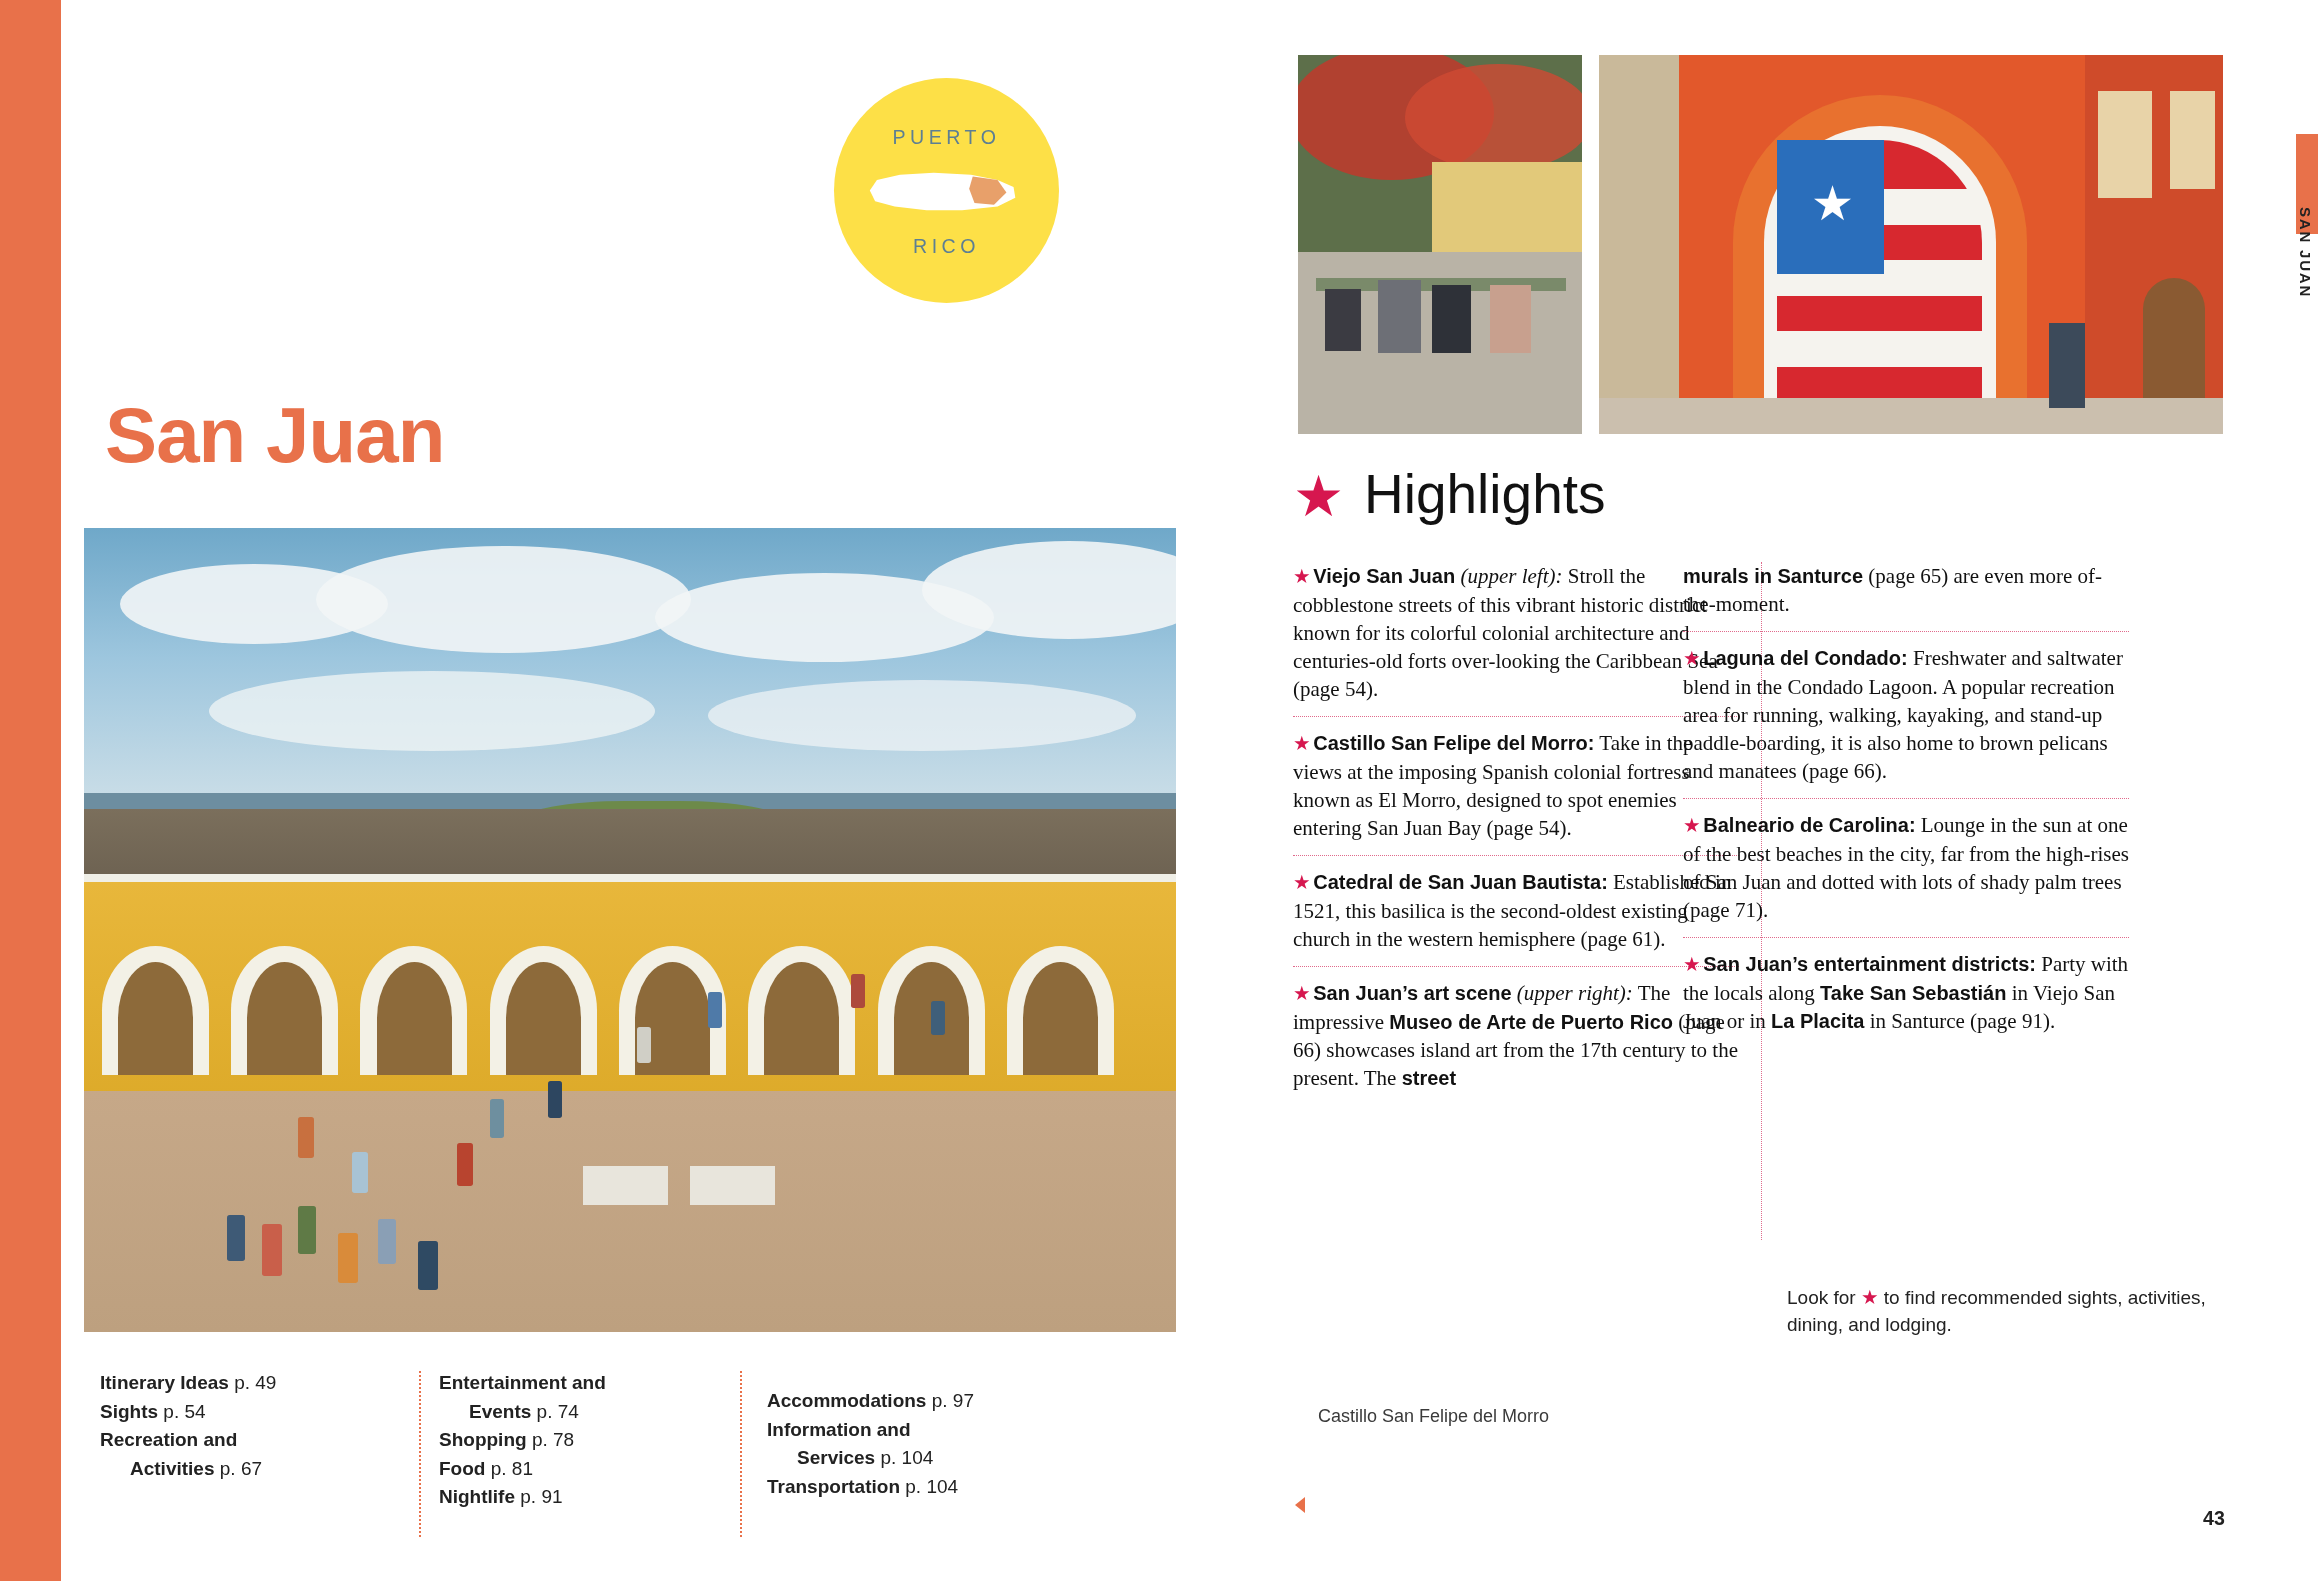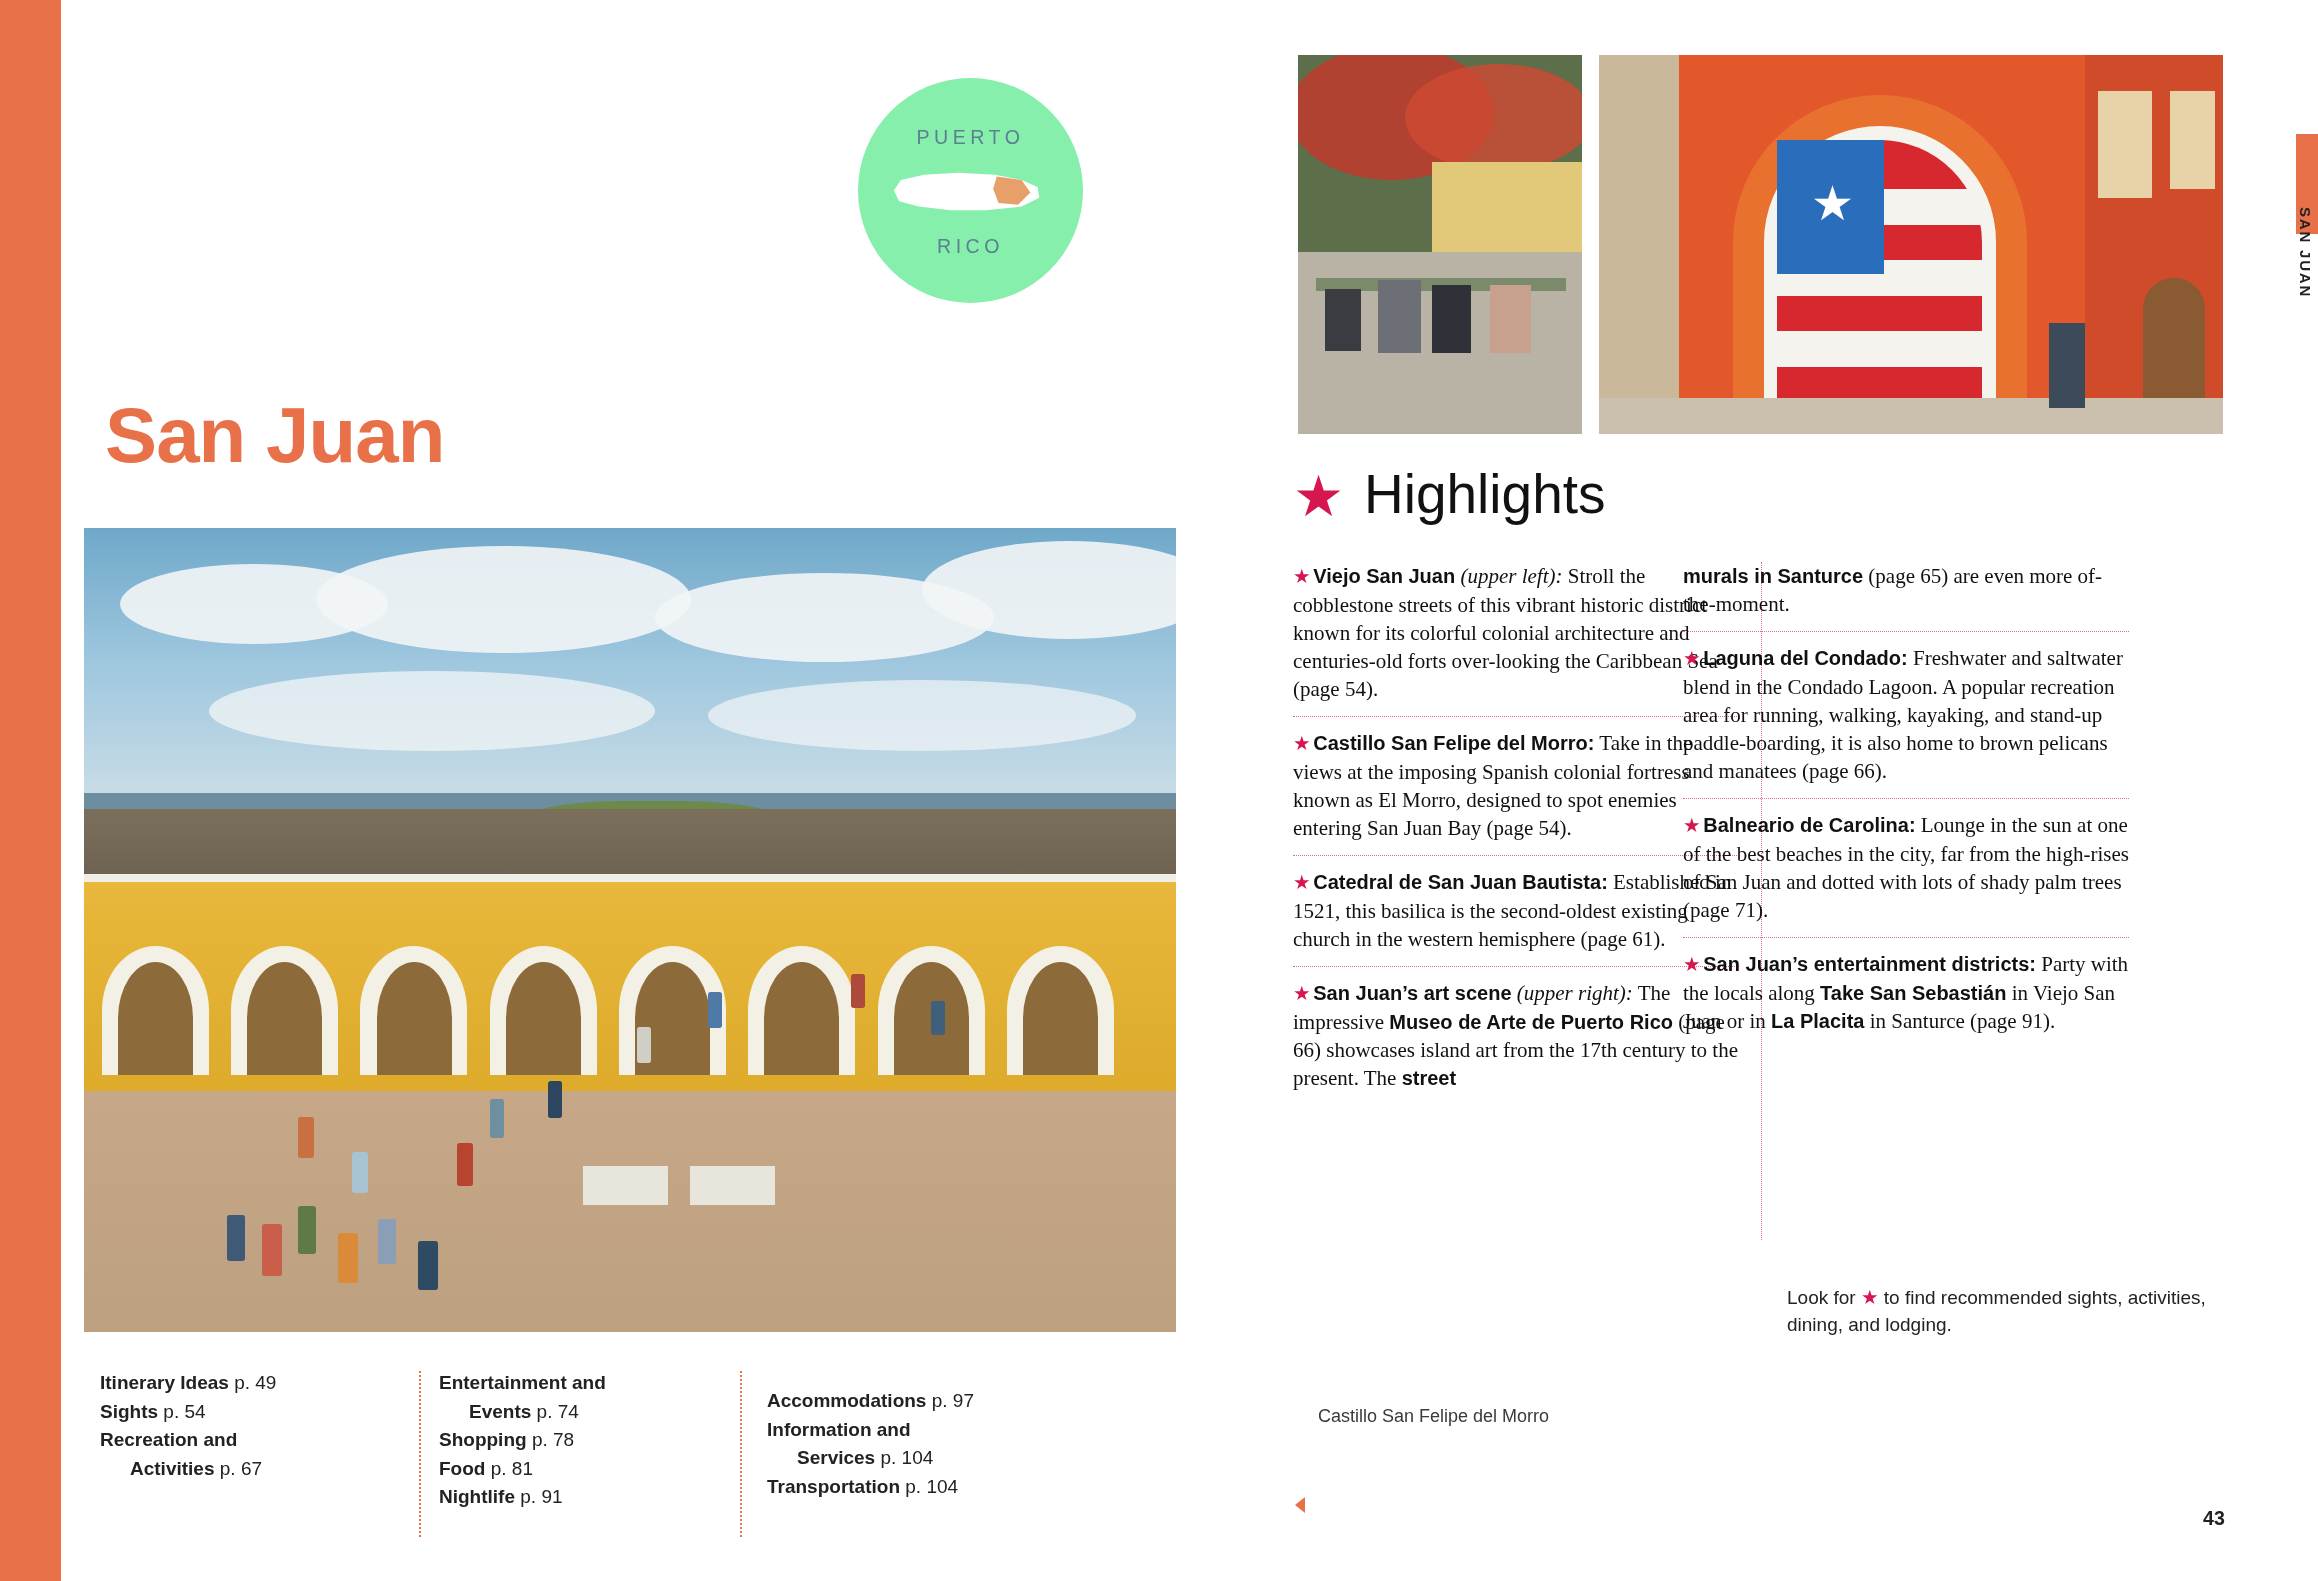--- a/index.html
+++ b/index.html
@@ -28,23 +28,23 @@
   }
   .tab-label {
     position: absolute; right: 5.4px; top: 207px;
     font-family: "Liberation Sans", sans-serif;
     font-size: 15px; font-weight: bold; letter-spacing: 1.8px;
     color: #222; white-space: nowrap;
     writing-mode: vertical-rl;
   }
   
   .roundel {
-    position: absolute; left: 858px; top: 78px;
+    position: absolute; left: 834px; top: 78px;
     width: 225px; height: 225px; border-radius: 50%;
-    background: #86efac;
+    background: #fde047;
   }
   .roundel-top, .roundel-bottom {
     position: absolute; width: 100%; text-align: center;
     font-family: "Liberation Sans", sans-serif;
     font-size: 19.6px; letter-spacing: 4.5px; color: #5d7f93;
   }
   .roundel-top { top: 48px; }
   .roundel-bottom { top: 157px; }
   .pr-map {
     position: absolute; left: 30px; top: 86px;

